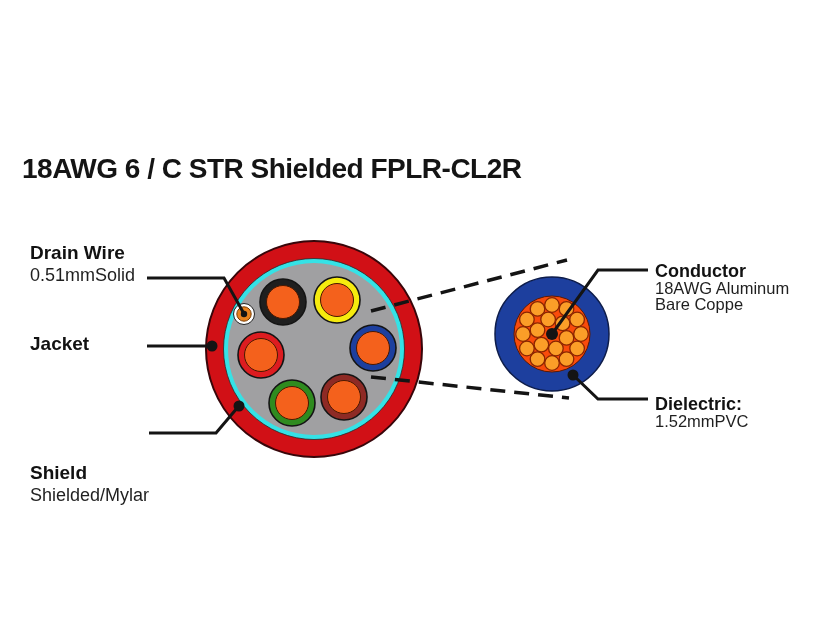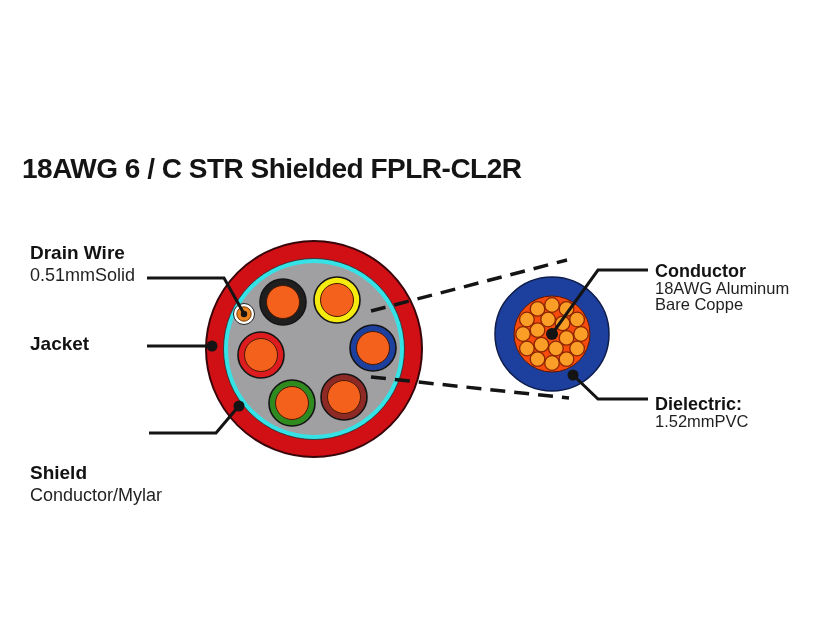--- a/index.html
+++ b/index.html
@@ -120,21 +120,21 @@
     <div class="lbl-title">Drain Wire</div>
     <div class="lbl-sub">0.51mmSolid</div>
   </div>
 
   <div class="lbl" style="left:30px;top:332px;">
     <div class="lbl-title">Jacket</div>
   </div>
 
   <div class="lbl" style="left:30px;top:422px;margin-top:39px;">
     <div class="lbl-title">Shield</div>
-    <div class="lbl-sub">Conductor/Mylar</div>
+    <div class="lbl-sub">Shielded/Mylar</div>
   </div>
 
   <div class="lbl right" style="left:655px;top:262px;">
     <div class="lbl-title">Conductor</div>
     <div class="lbl-sub">18AWG Aluminum</div>
     <div class="lbl-sub">Bare Coppe</div>
   </div>
 
   <div class="lbl right" style="left:655px;top:395px;">
     <div class="lbl-title">Dielectric:</div>

